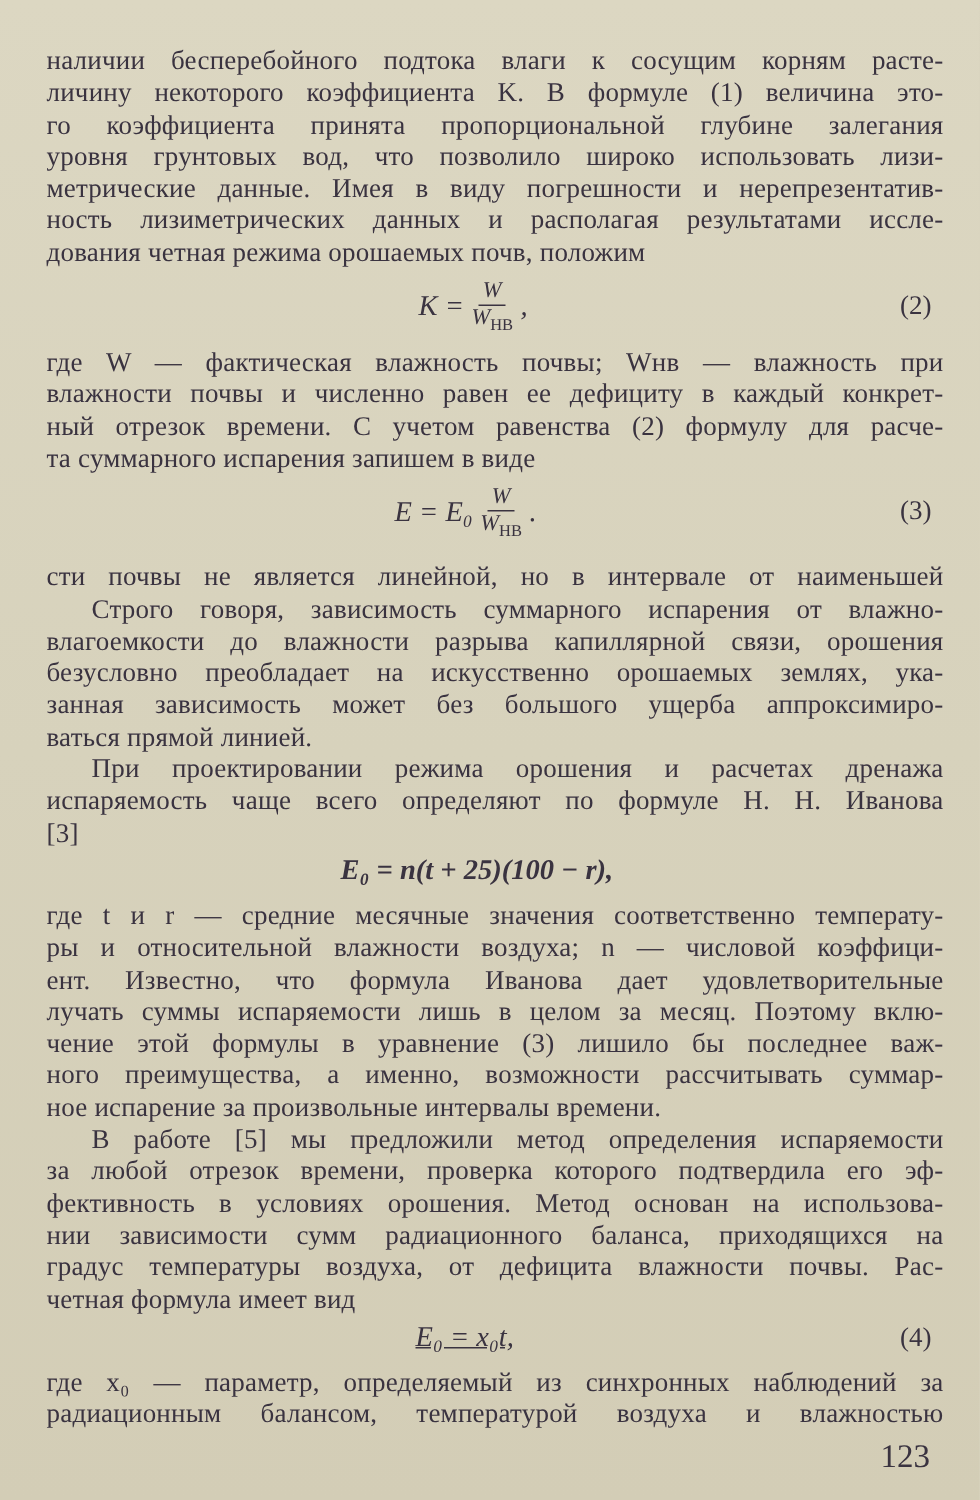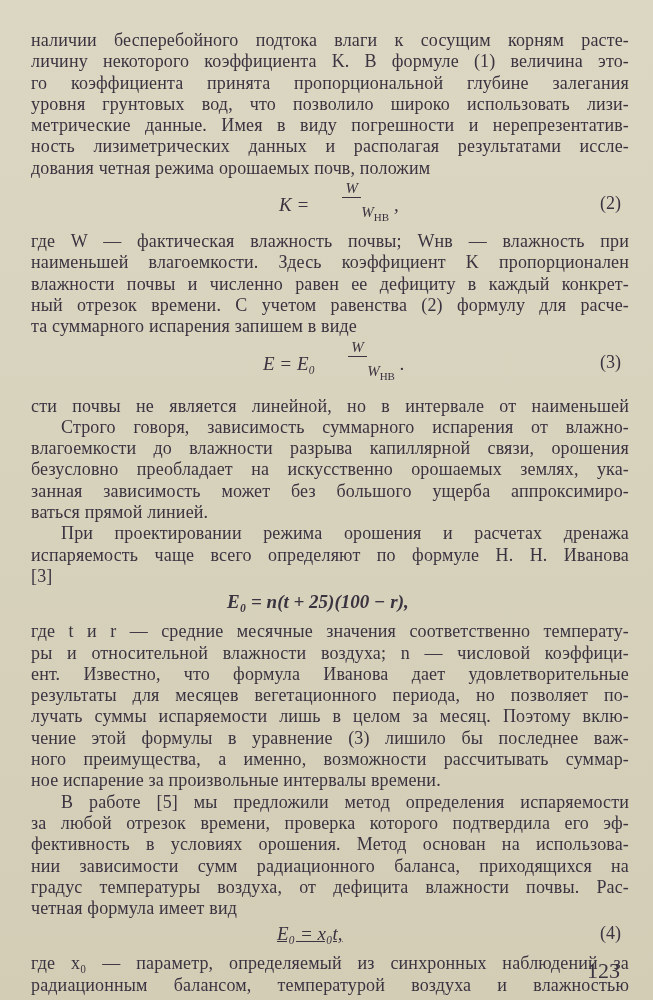--- a/index.html
+++ b/index.html
@@ -24,21 +24,21 @@
   }
   .formula .expr {
     position: absolute; top: 0; display: flex; align-items: center; height: 52px;
     font-style: italic;
   }
   .formula .num {
     position: absolute; right: 8px; top: 14px; font-size: 18px; font-style: normal;
   }
   .frac { display: inline-flex; flex-direction: column; align-items: center; margin: 0 2px; font-size: 15px; }
   .frac .n { border-bottom: 1px solid #3a3340; padding: 0 3px; line-height: 18px; }
-  .frac .d { line-height: 28px; padding: 0 3px; margin-left: 47px; }
+  .frac .d { line-height: 17px; padding: 0 3px; }
   sub { font-size: 11px; font-style: normal; }
   .pagenum { position: absolute; right: 33px; top: 958px; font-size: 22px; }
   .gap-small { height: 6px; }
 </style>
 </head>
 <body>
 
 <div class="page">
   <div>
     <div class="line">наличии бесперебойного подтока влаги к сосущим корням расте-</div>
@@ -57,21 +57,20 @@
         <span class="n">W</span>
         <span class="d"><span>W</span><sub>НВ</sub></span>
       </span>
       <span>,</span>
     </div>
     <span class="num">(2)</span>
   </div>
 
   <div>
     <div class="line">где W — фактическая влажность почвы; Wнв — влажность при</div>
-    <div class="line">наименьшей влагоемкости. Здесь коэффициент K пропорционален</div>
     <div class="line">влажности почвы и численно равен ее дефициту в каждый конкрет-</div>
     <div class="line">ный отрезок времени. С учетом равенства (2) формулу для расче-</div>
     <div class="line last">та суммарного испарения запишем в виде</div>
   </div>
 
   <div class="formula">
     <div class="expr" style="left:232px;">
       <span>E = E₀</span>
       <span class="frac">
         <span class="n">W</span>
@@ -100,21 +99,20 @@
   </div>
 
   <div class="formula" style="height:34px;">
     <div class="expr" style="left:196px; height:30px;font-weight:bold;">E₀ = n(t + 25)(100 − r),</div>
   </div>
 
   <div>
     <div class="line">где t и r — средние месячные значения соответственно температу-</div>
     <div class="line">ры и относительной влажности воздуха; n — числовой коэффици-</div>
     <div class="line">ент. Известно, что формула Иванова дает удовлетворительные</div>
-    <div class="line">результаты для месяцев вегетационного периода, но позволяет по-</div>
     <div class="line">лучать суммы испаряемости лишь в целом за месяц. Поэтому вклю-</div>
     <div class="line">чение этой формулы в уравнение (3) лишило бы последнее важ-</div>
     <div class="line">ного преимущества, а именно, возможности рассчитывать суммар-</div>
     <div class="line last">ное испарение за произвольные интервалы времени.</div>
   </div>
 
   <div>
     <div class="line indent">В работе [5] мы предложили метод определения испаряемости</div>
     <div class="line">за любой отрезок времени, проверка которого подтвердила его эф-</div>
     <div class="line">фективность в условиях орошения. Метод основан на использова-</div>

